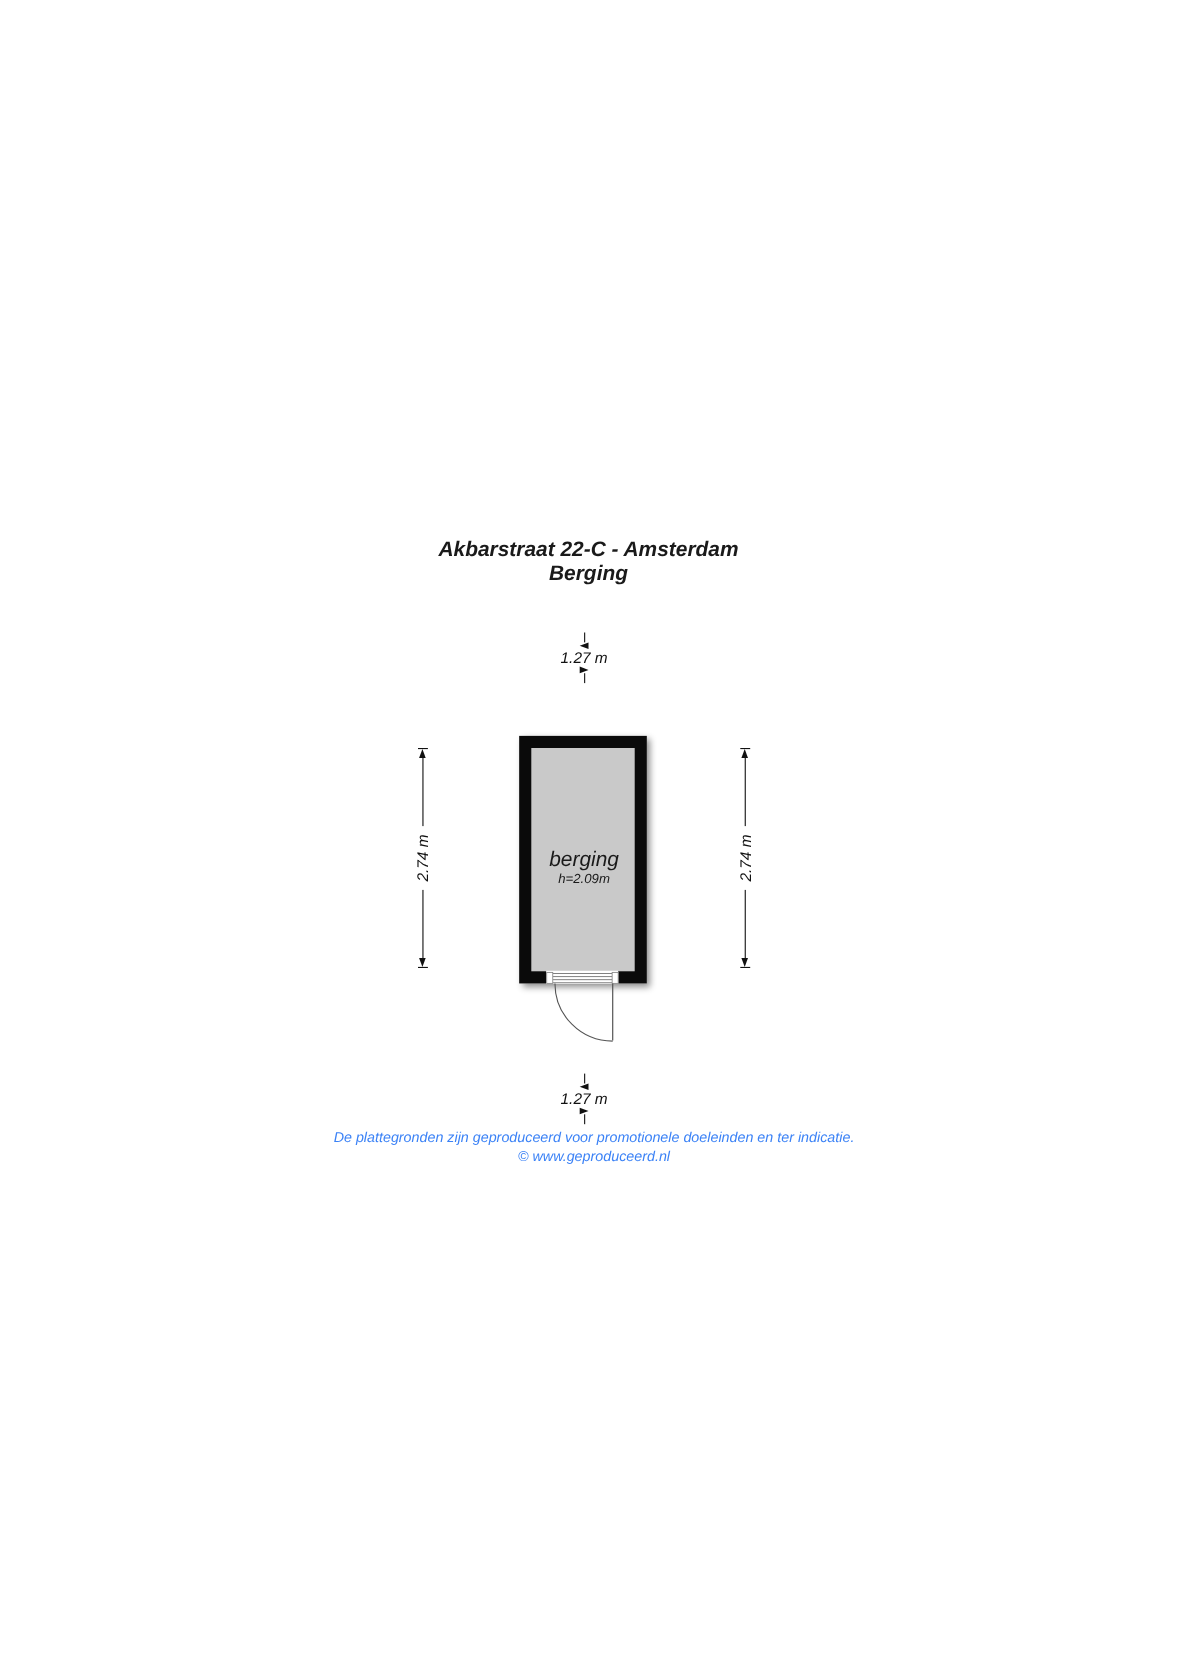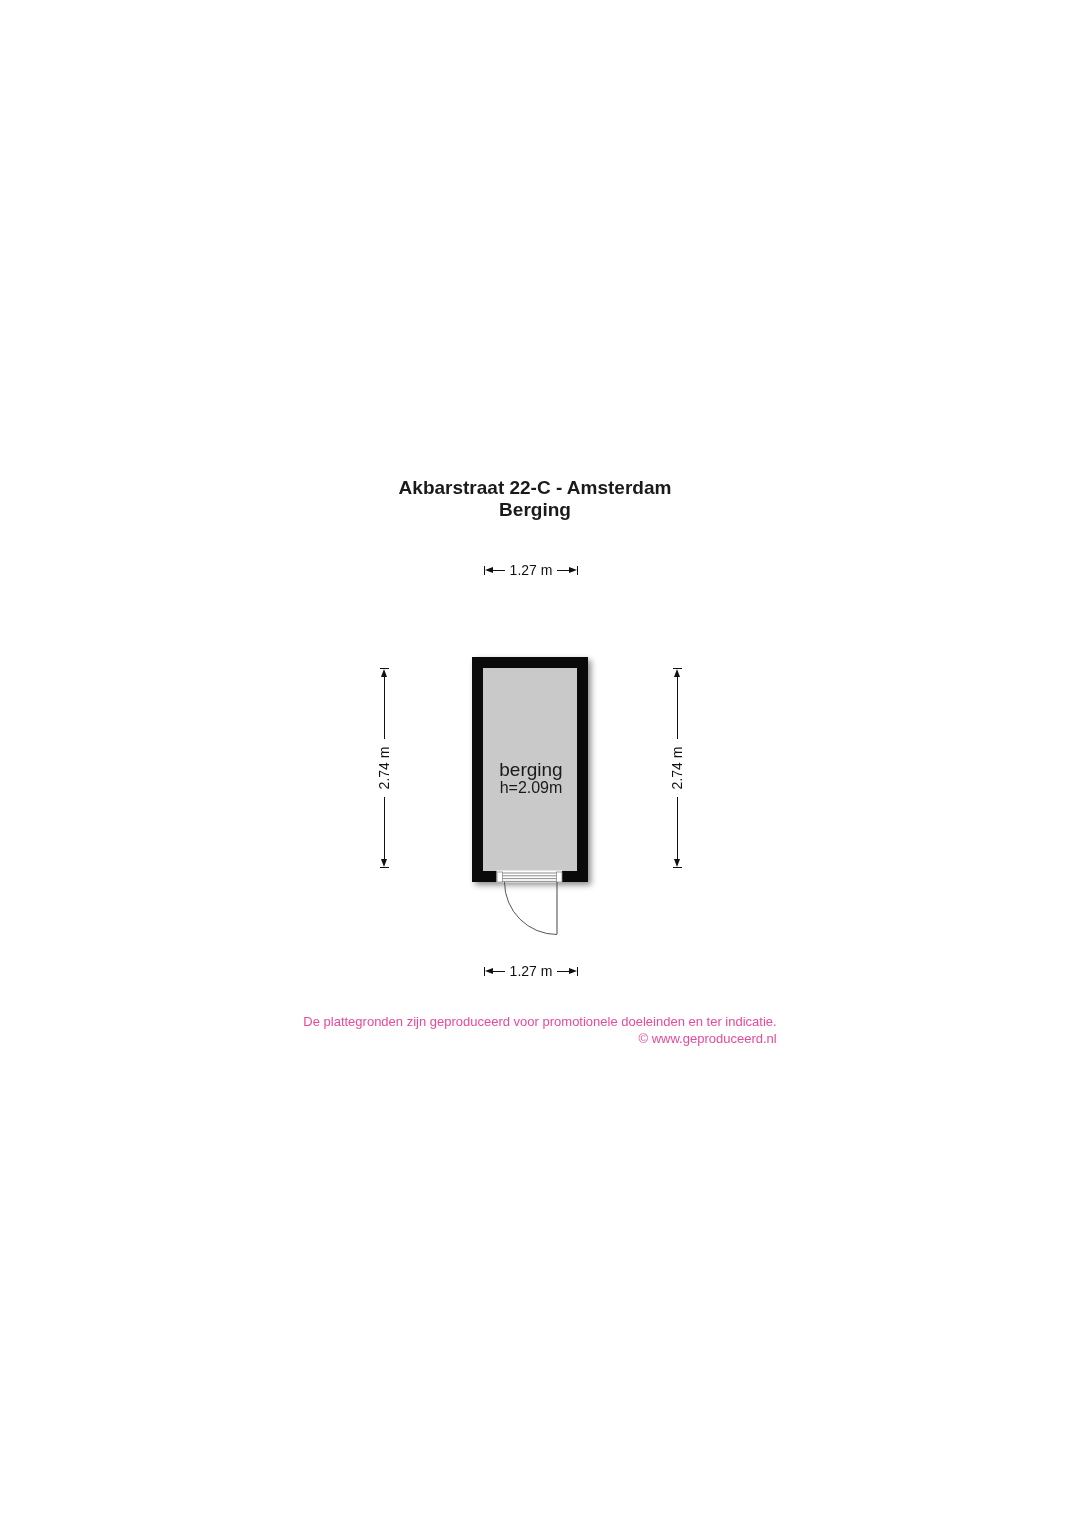--- a/index.html
+++ b/index.html
@@ -5,21 +5,22 @@
   * { margin: 0; padding: 0; box-sizing: border-box; }
   html, body { background: #ffffff; }
   body { font-family: "Liberation Sans", sans-serif; color: #1a1a1a; }
 
   .canvas {
     position: relative;
     width: 1080px;
     height: 1172px;
     background: #ffffff;
     overflow: hidden;
-    margin: 4px auto;
+    margin: 16px auto;
+    font-style: italic;
   }
 
   
   .title-block {
     position: absolute;
     left: 535px;
     top: 473px;
     transform: translateX(-50%);
     text-align: center;
     white-space: nowrap;
@@ -43,30 +44,30 @@
   .room-label-block {
     position: absolute;
     left: 531px;
     top: 755px;
     transform: translateX(-50%);
     text-align: center;
     white-space: nowrap;
     color: #1a1a1a;
   }
   .room-name { font-size: 19px; line-height: 21px; }
-  .room-h    { font-size: 16px; line-height: 15px; }
+  .room-h    { font-size: 12px; line-height: 15px; }
 
   
   .dim {
     position: absolute;
     display: flex;
     align-items: center;
     color: #111111;
   }
-  .dim-h { height: 14px; }
+  .dim-h { flex-direction: column; height: 14px; }
   .dim-v { flex-direction: column; width: 14px; }
 
   .dim .line { background: #111111; flex: 1 1 auto; }
   .dim-h .line { height: 1px; }
   .dim-v .line { width: 1px; }
 
   .dim .tick { flex: 0 0 auto; background: #111111; }
   .dim-h .tick { width: 1px; height: 9px; }
   .dim-v .tick { height: 1px; width: 9px; }
 
@@ -108,25 +109,25 @@
     width: 130px;
     height: 78px;
   }
 
   
   .footer-block {
     position: absolute;
     left: 540px;
     top: 1009px;
     transform: translateX(-50%);
-    text-align: right;
+    text-align: center;
     white-space: nowrap;
     font-size: 13px;
     line-height: 17px;
-    color: #ec4899;
+    color: #3b82f6;
   }
 </style>
 </head>
 <body>
 
 <div class="canvas">
 
   <div class="title-block">
     <div>Akbarstraat 22-C - Amsterdam</div>
     <div>Berging</div>

